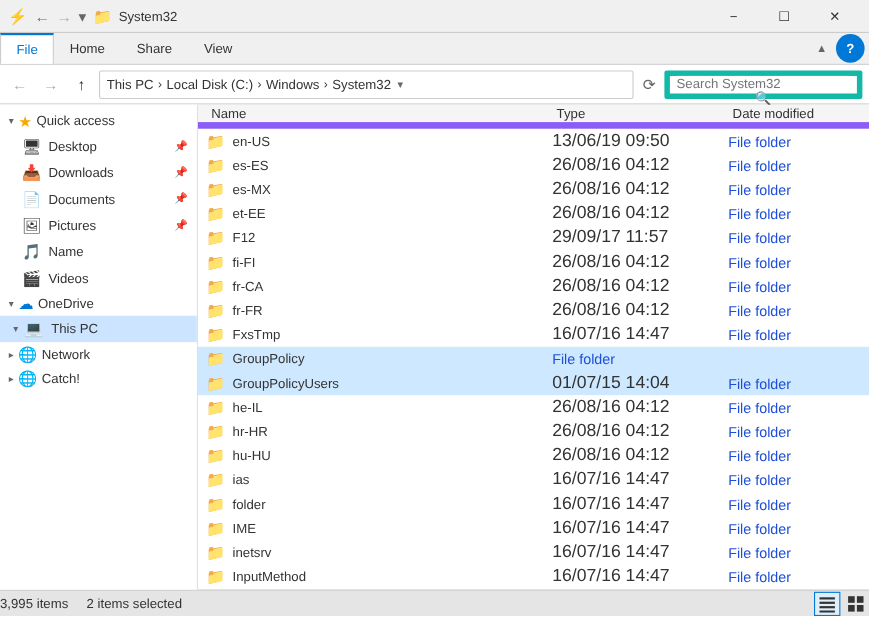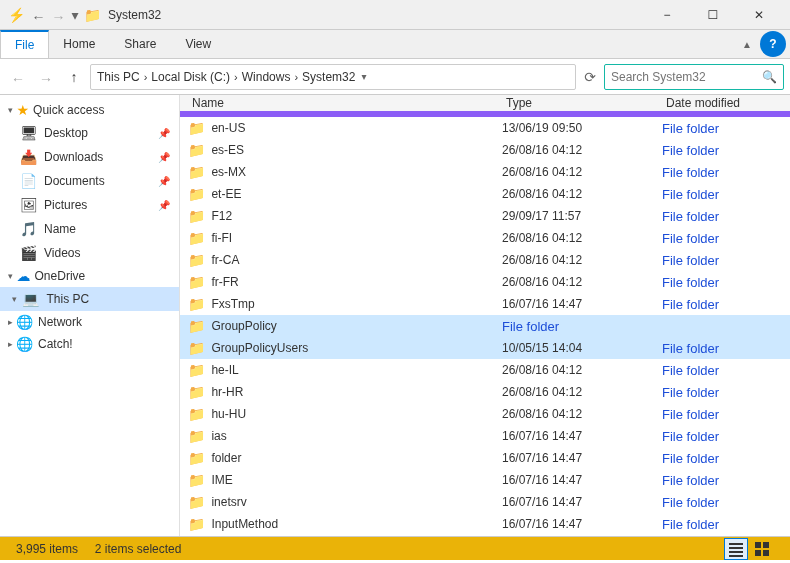--- a/index.html
+++ b/index.html
@@ -100,24 +100,25 @@
       font-size: 12px;
       color: #333;
       gap: 4px;
     }
     .path-separator { color: #333; font-size: 11px; }
     .path-part { cursor: pointer; color: #333; }
     .address-dropdown { color: #666; font-size: 10px; cursor: pointer; margin-left: 2px; }
     .address-refresh { color: #666; font-size: 14px; cursor: pointer; padding: 0 4px; }
     .search-box {
       width: 180px; height: 26px;
-      border: 1px solid #14b8a6; border-radius: 2px;
+      border: 5px solid #14b8a6; border-radius: 2px;
       display: flex; align-items: center;
       padding: 0 6px;
       background: #fff;
+      flex-direction: column;
     }
     .search-box input {
       border: none; outline: none; font-size: 12px; width: 100%; color: #999;
     }
     .search-icon { color: #666; font-size: 12px; cursor: pointer; }
 
     
     .main-layout {
       display: flex;
       height: calc(563px - 30px - 28px - 36px - 28px);
@@ -189,31 +190,31 @@
       align-items: center;
       padding: 0 8px;
       cursor: pointer;
     }
     .file-row.selected { background: #cde8ff; }
     .file-name {
       display: flex; align-items: center; gap: 6px;
       font-size: 12px; color: #333; overflow: hidden;
     }
     .file-name .folder-icon { color: #e8a000; font-size: 14px; min-width: 16px; }
-    .file-date { font-size: 12px; color: #333; }
+    .file-date { font-size: 16px; color: #333; }
     .file-type { font-size: 13px; color: #1d4ed8; }
 
     
     .status-bar {
       height: 24px;
       border-top: 1px solid #ccc;
       display: flex;
       align-items: center;
-      padding: 0 16px;
-      background: #eab308;
+      padding: 0 0;
+      background: #e5e5e5;
       justify-content: space-between;
     }
     .status-left { font-size: 12px; color: #333; }
     .status-right { display: flex; gap: 2px; }
     .view-btn {
       width: 24px; height: 22px;
       display: flex; align-items: center; justify-content: center;
       cursor: pointer; border: 1px solid transparent;
       font-size: 14px; color: #333;
     }
@@ -431,21 +432,21 @@
         <span class="folder-icon">📁</span>
         <span>GroupPolicy</span>
       </div>
       <div class="file-type">File folder</div>
     </div>
         <div class="file-row selected">
       <div class="file-name">
         <span class="folder-icon">📁</span>
         <span>GroupPolicyUsers</span>
       </div>
-      <div class="file-date">10/05/15 14:04</div>
+      <div class="file-date">01/07/15 14:04</div>
       <div class="file-type">File folder</div>
     </div>
         <div class="file-row">
       <div class="file-name">
         <span class="folder-icon">📁</span>
         <span>he-IL</span>
       </div>
       <div class="file-date">26/08/16 04:12</div>
       <div class="file-type">File folder</div>
     </div>

